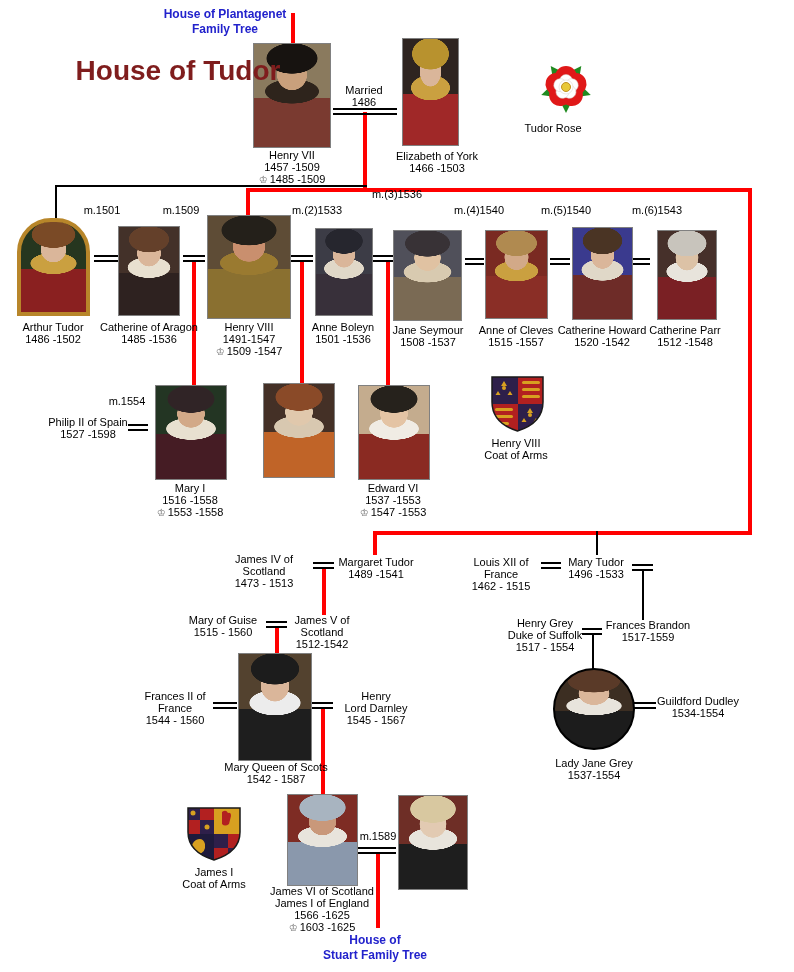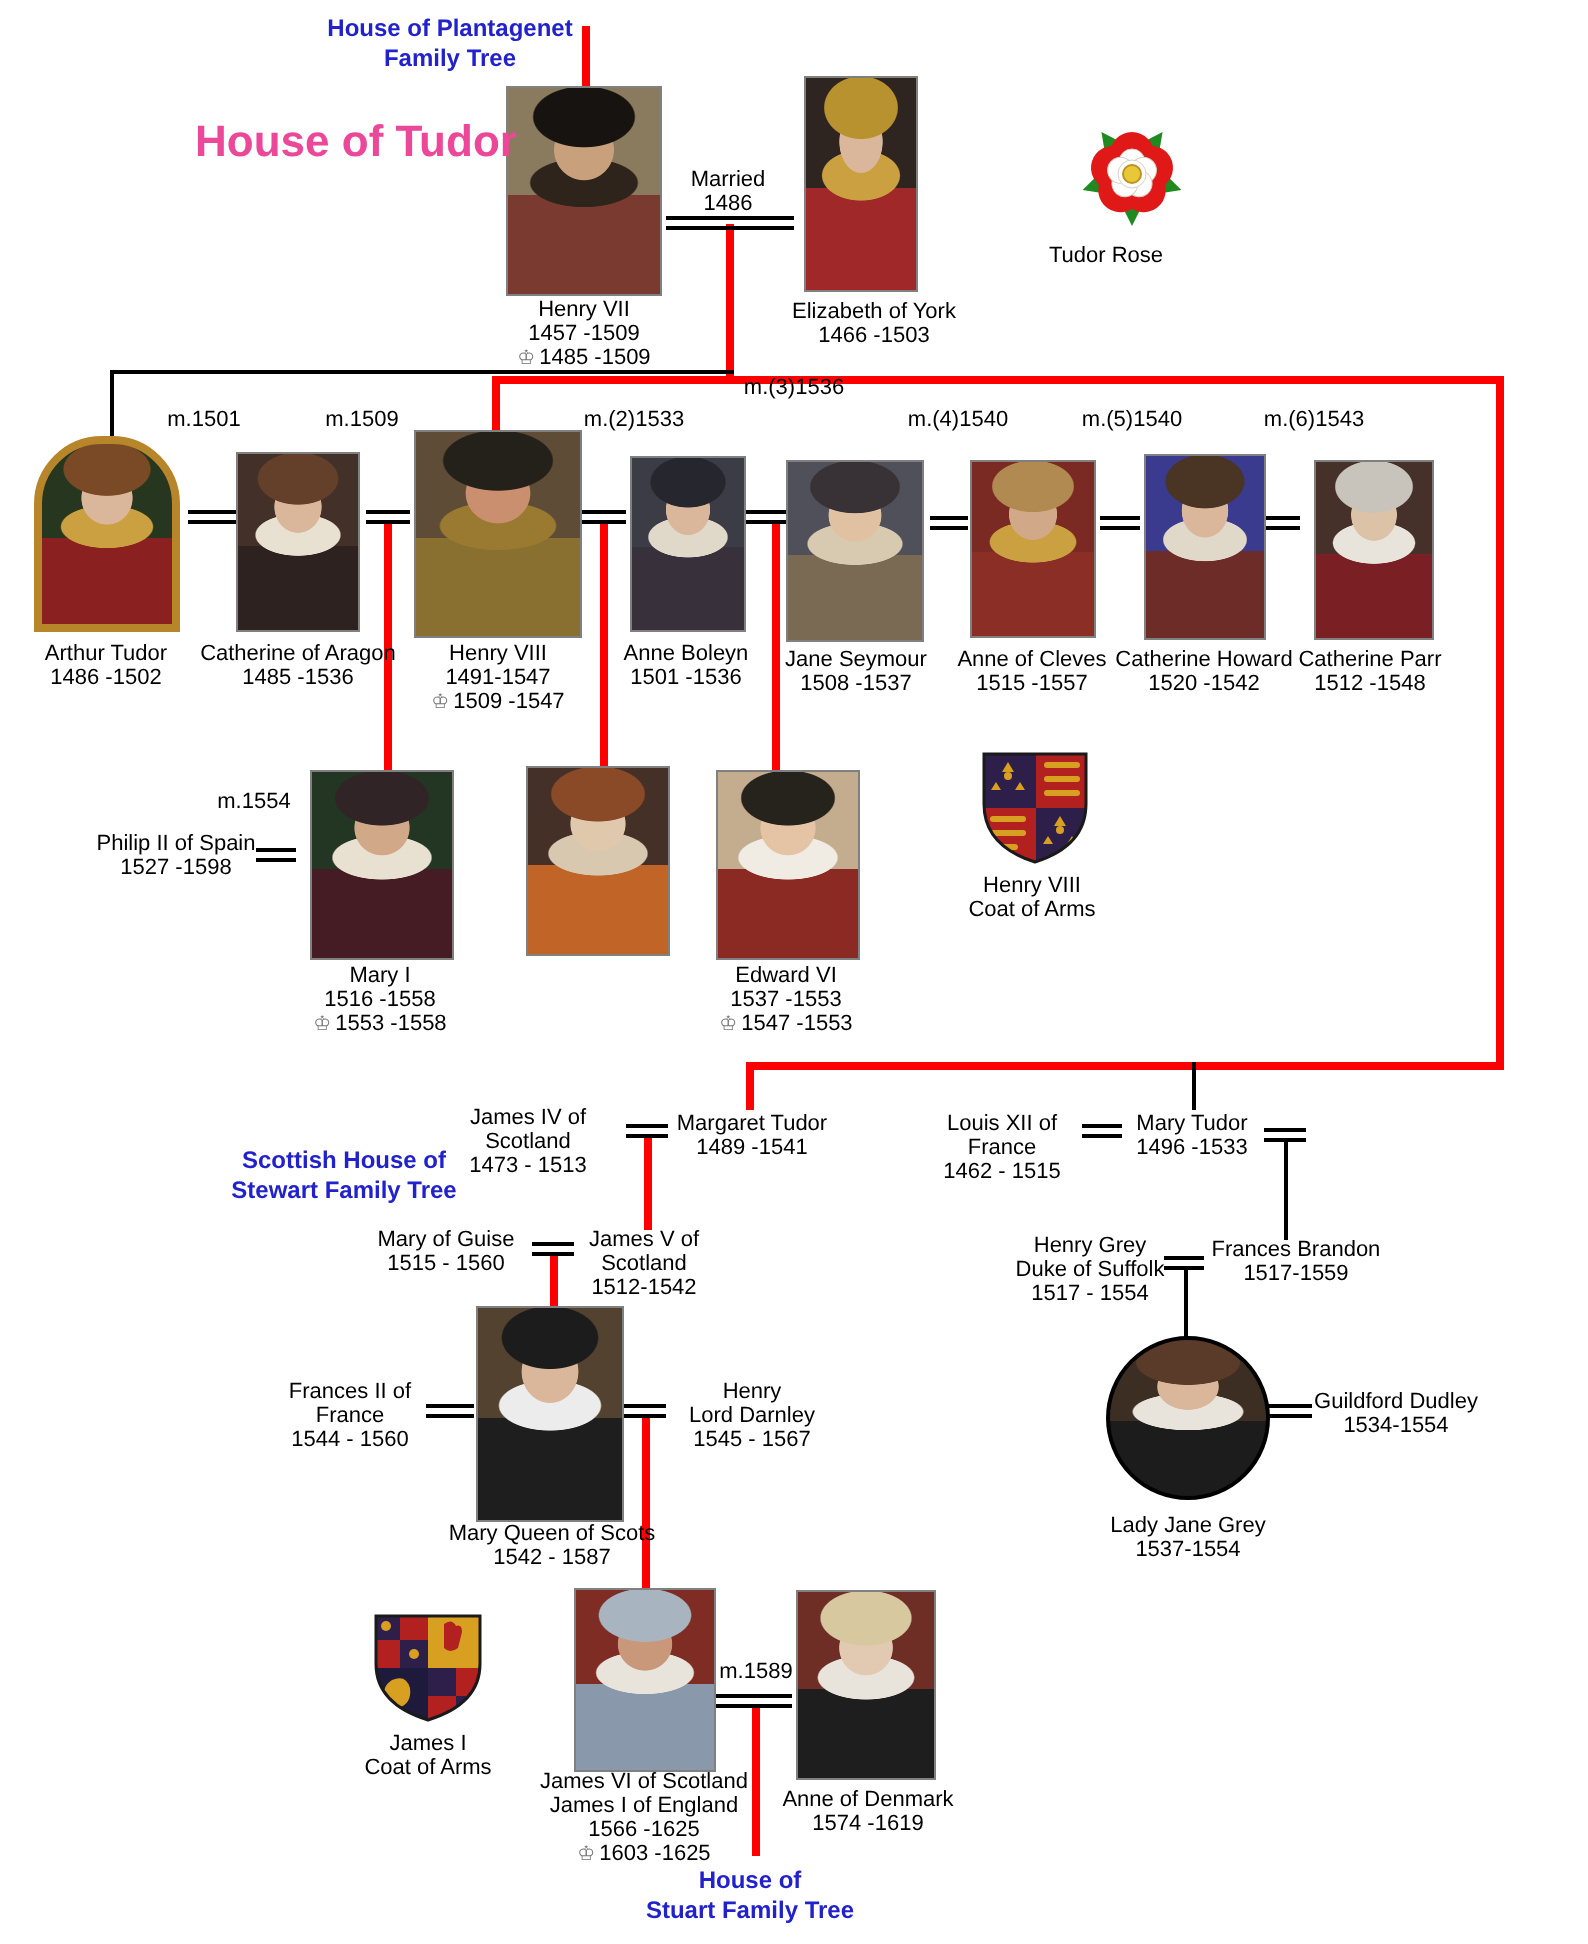--- a/index.html
+++ b/index.html
@@ -8,21 +8,21 @@
   
   .ln{position:absolute;background:#ff0000;}
   .bl{position:absolute;background:#000000;}
   
   .mbar{position:absolute;height:3px;border-top:2px solid #000;border-bottom:2px solid #000;}
   
   .lbl{position:absolute;text-align:center;font-size:11px;line-height:12px;color:#000;}
   .m{white-space:nowrap;}
   .blue{position:absolute;text-align:center;font-weight:bold;font-size:12px;line-height:15px;
         color:#2222cc;cursor:pointer;}
-  .title{position:absolute;text-align:center;font-weight:bold;font-size:22px;line-height:26px;color:#ec4899;}
+  .title{position:absolute;text-align:center;font-weight:bold;font-size:28px;line-height:26px;color:#7f1d1d;}
   .crown{color:#777;font-size:10px;margin-right:2px;}
   
   .pp{position:absolute;border:1px solid #808080;box-sizing:border-box;
       background:
         radial-gradient(34% 15% at 50% 14%, var(--hat) 97%, transparent 100%),
         radial-gradient(20% 15% at 50% 30%, var(--skin) 97%, transparent 100%),
         radial-gradient(36% 12% at 50% 46%, var(--collar) 97%, transparent 100%),
         linear-gradient(to bottom, var(--bg1) 0 52%, var(--dress) 52% 100%);}
   .arch{border:4px solid #b8862a;border-radius:34px 34px 0 0;}
   .circ{border-radius:50%;border:2px solid #000;}
@@ -180,24 +180,20 @@
     <path d="M2,2 H54 V26 Q54,46 28,54 Q2,46 2,26 Z" fill="none" stroke="#1a1a1a" stroke-width="1.5"></path>
   </svg>
 
   <div class="blue" style="left:135px;top:7px;width:180px">
     <div>House of Plantagenet</div>
     <div>Family Tree</div>
   </div>
   <div class="title" style="left:68px;top:58px;width:220px">
     <div>House of Tudor</div>
   </div>
-  <div class="blue" style="left:82px;top:573px;width:180px">
-    <div>Scottish House of</div>
-    <div>Stewart Family Tree</div>
-  </div>
   <div class="blue" style="left:285px;top:933px;width:180px">
     <div>House of</div>
     <div>Stuart Family Tree</div>
   </div>
 
   <div class="lbl" style="left:332px;top:84px;width:64px">
     <div>Married</div>
     <div>1486</div>
   </div>
   <div class="lbl" style="left:503px;top:122px;width:100px">Tudor Rose</div>
@@ -332,18 +328,14 @@
   <div class="lbl" style="left:154px;top:866px;width:120px">
     <div>James I</div>
     <div>Coat of Arms</div>
   </div>
   <div class="lbl" style="left:237px;top:885px;width:170px">
     <div>James VI of Scotland</div>
     <div>James I of England</div>
     <div>1566 -1625</div>
     <div><span class="crown">♔</span><span>1603 -1625</span></div>
   </div>
-  <div class="lbl" style="left:369px;top:894px;width:130px">
-    <div>Anne of Denmark</div>
-    <div>1574 -1619</div>
-  </div>
 
 </div>
 
 </body></html>

